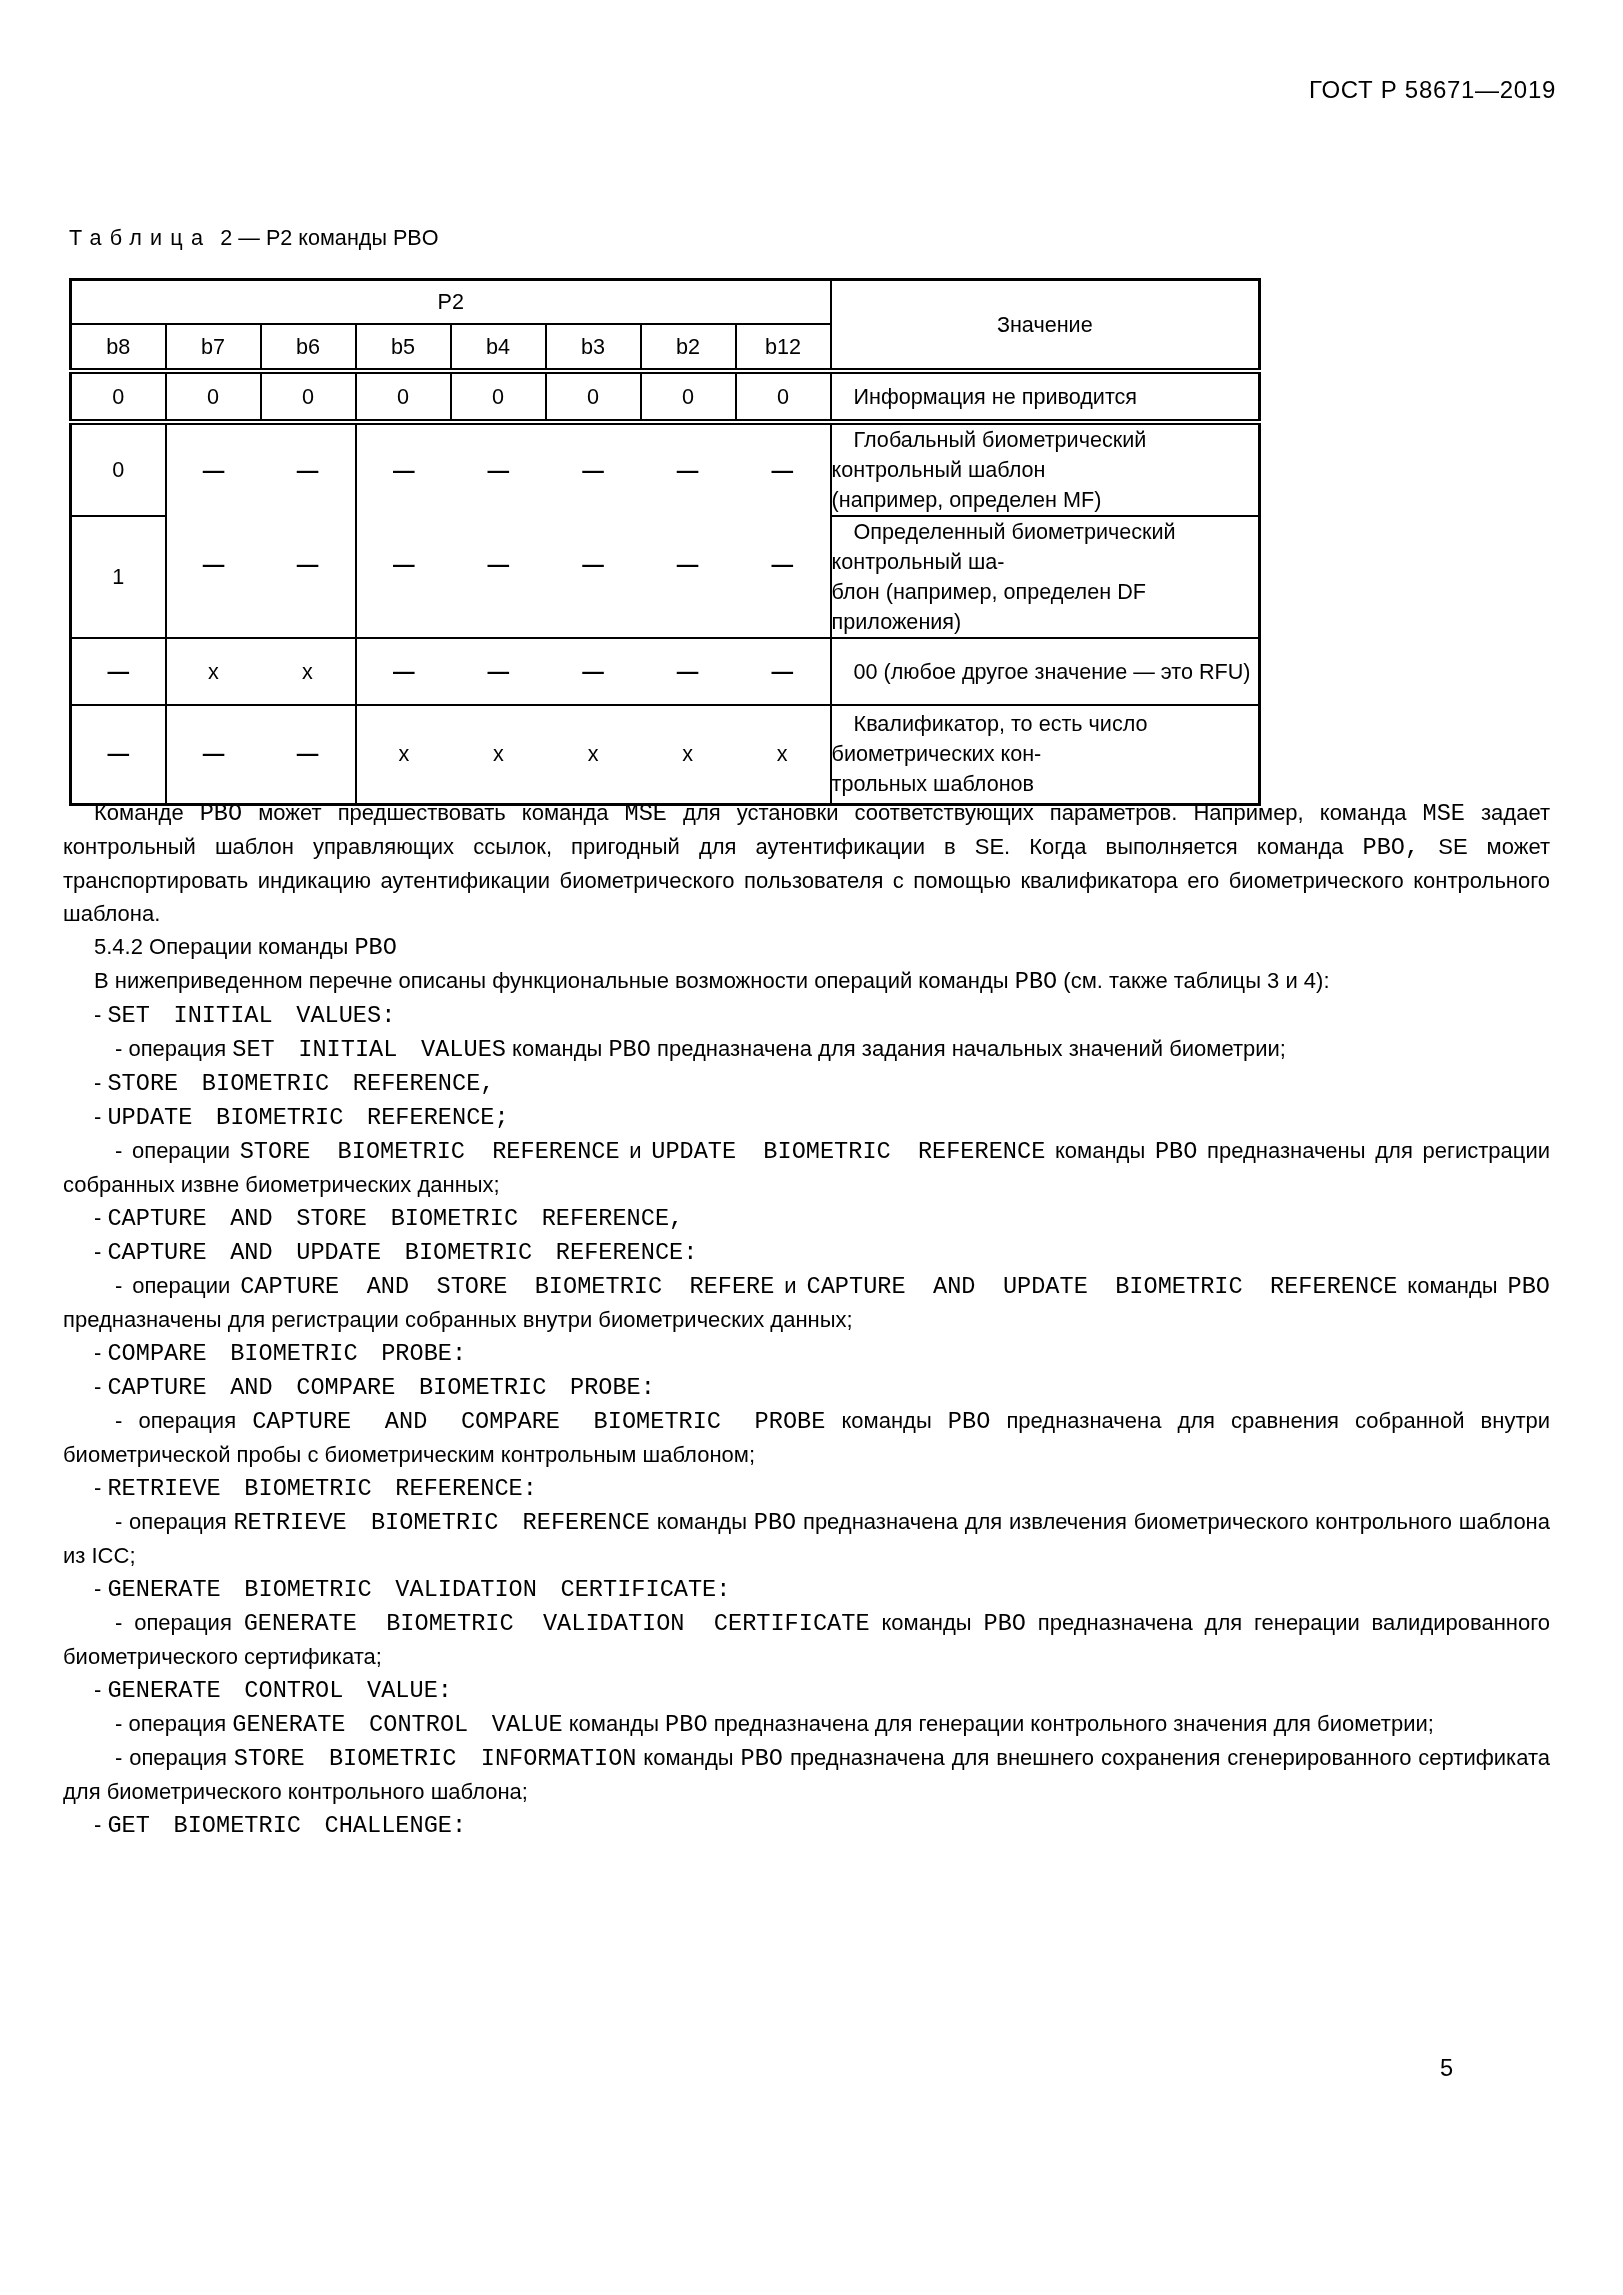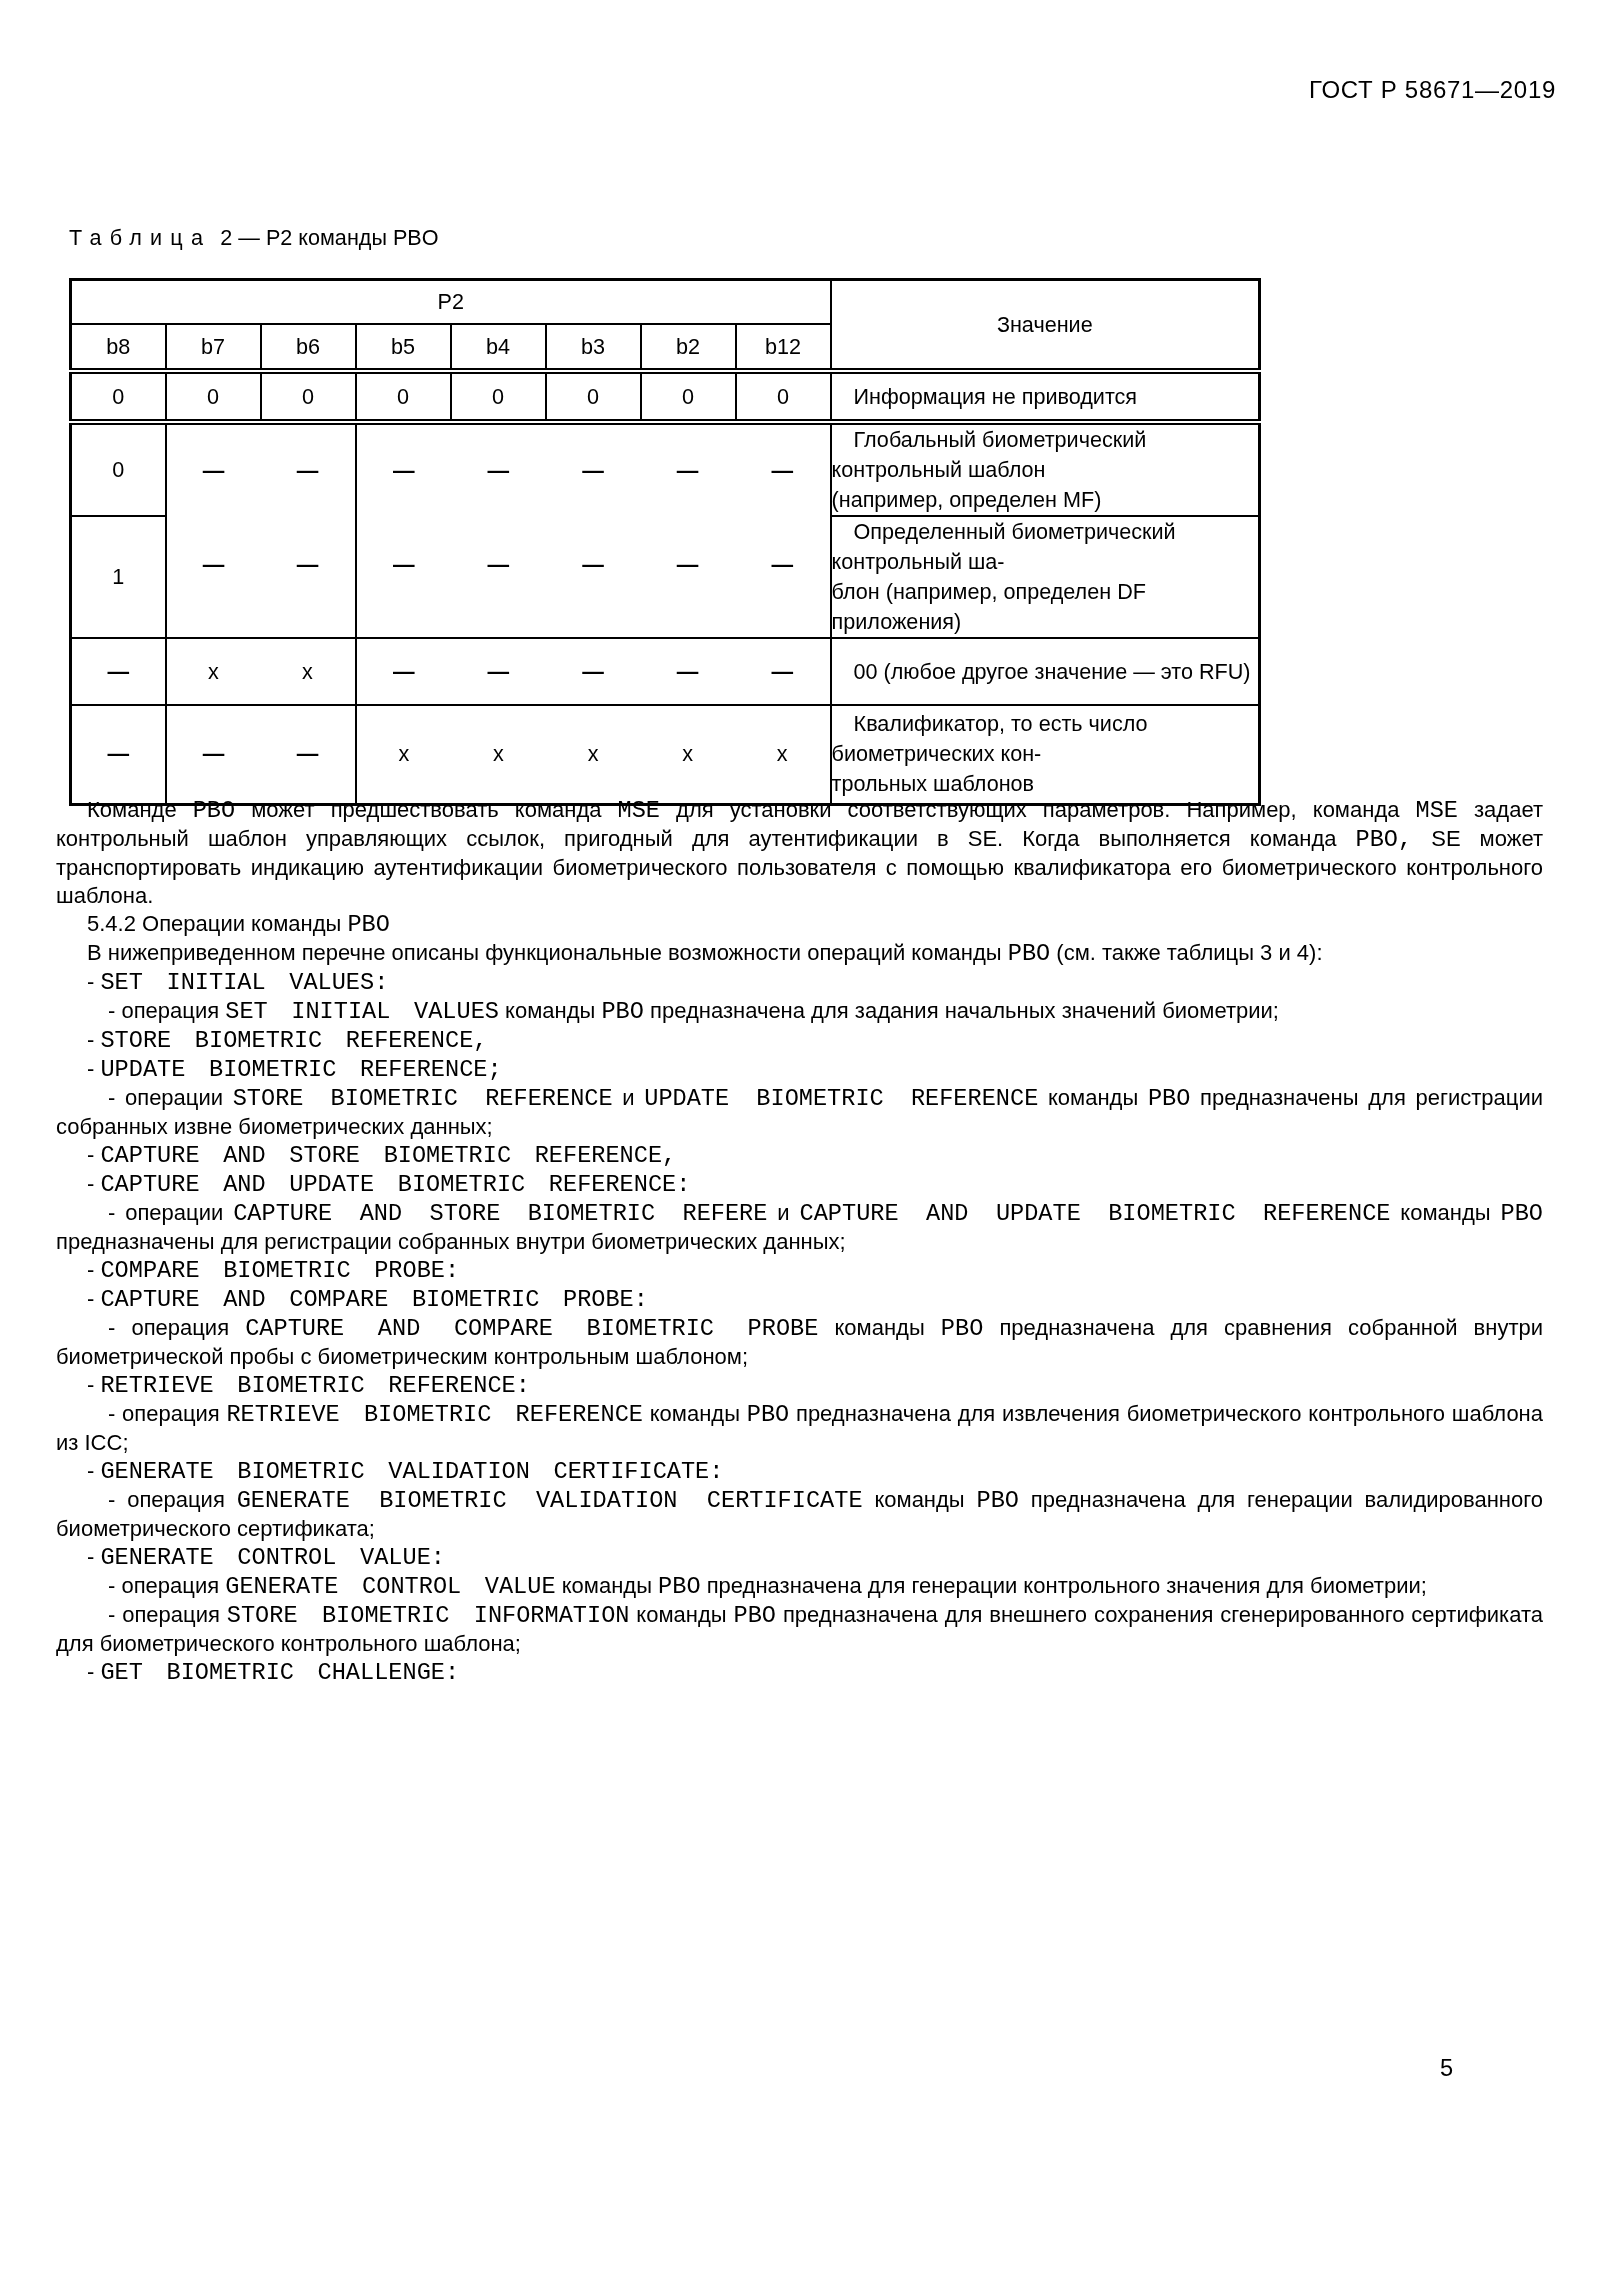--- a/index.html
+++ b/index.html
@@ -33,22 +33,22 @@
   .flex-cell{display:flex;align-items:center;justify-content:space-around;height:100%;}
   .value-cell{vertical-align:middle;padding:3.9px 15.7px;text-align:left;}
   .value-text{line-height:30px;text-indent:22px;}
   .brow0{height:51px;}
   .brow1{height:92px;}
   .brow2{height:96px;}
   .brow3{height:67px;}
   .brow4{height:99px;}
 
   .text-block{
-    position:absolute;top:796px;left:56px;width:1487px;
-    font-size:22px;line-height:28px;text-align:justify;
+    position:absolute;top:796px;left:63px;width:1487px;
+    font-size:22px;line-height:33px;text-align:justify;
   }
   .text-block p{margin:0;}
   .indent1{text-indent:31px;}
   .indent2{text-indent:52px;}
   .cmd{text-align:left;}
   .mono{font-family:"Liberation Mono","DejaVu Sans Mono",monospace;font-size:23.6px;word-spacing:0.4em;}
   .bold{font-weight:normal;}
   .page-num{position:absolute;top:2055px;right:171px;font-size:23.6px;}
 </style>
 </head>

